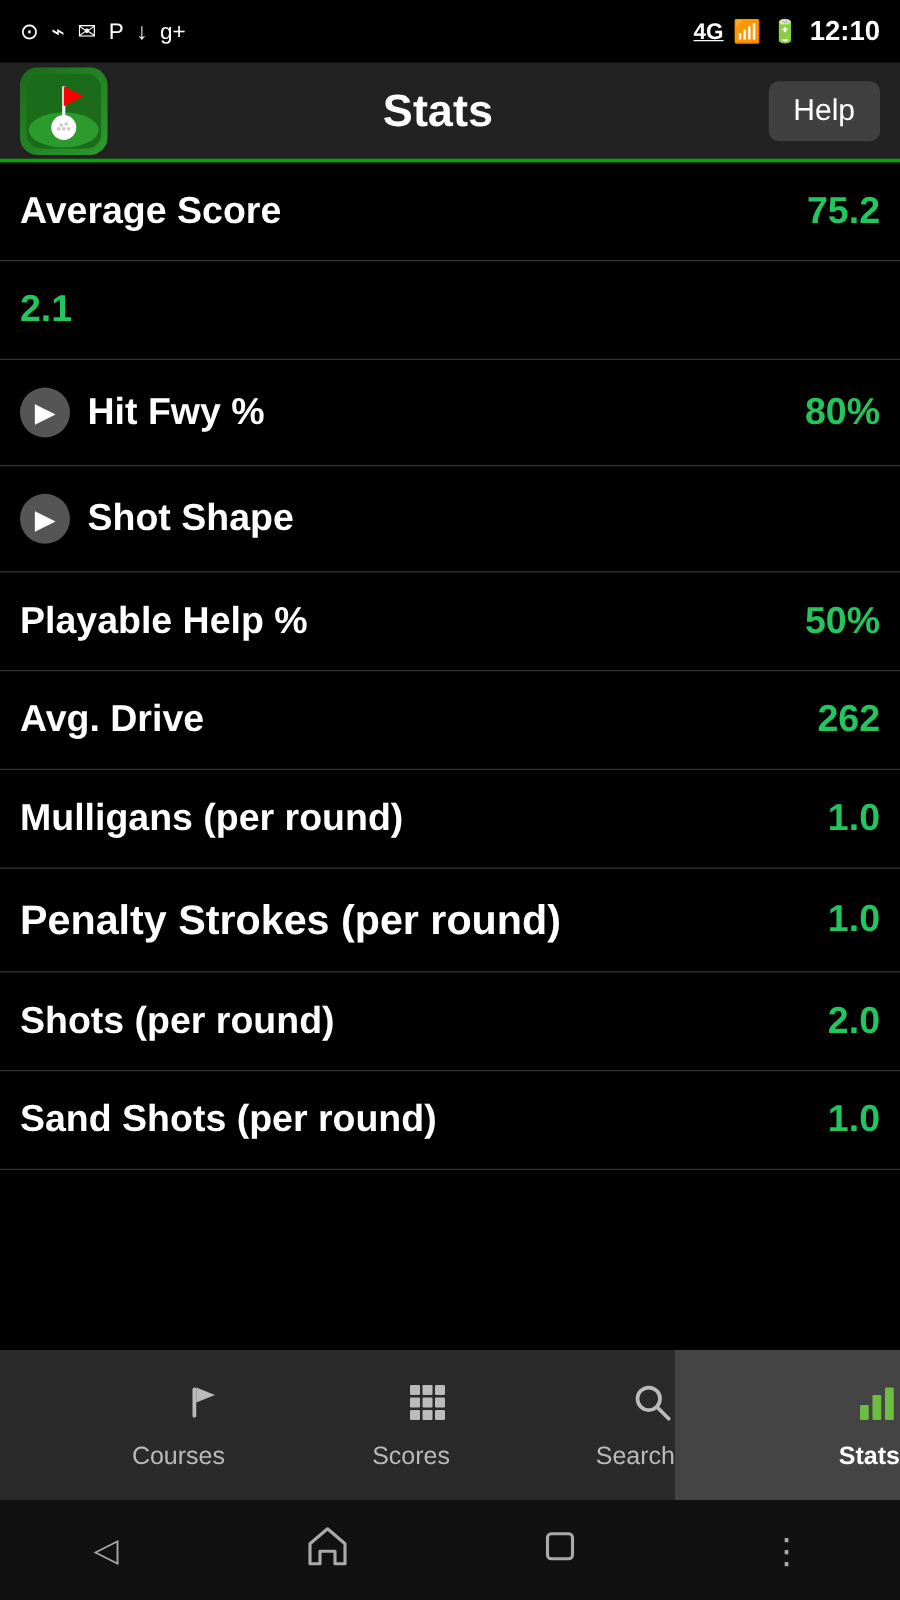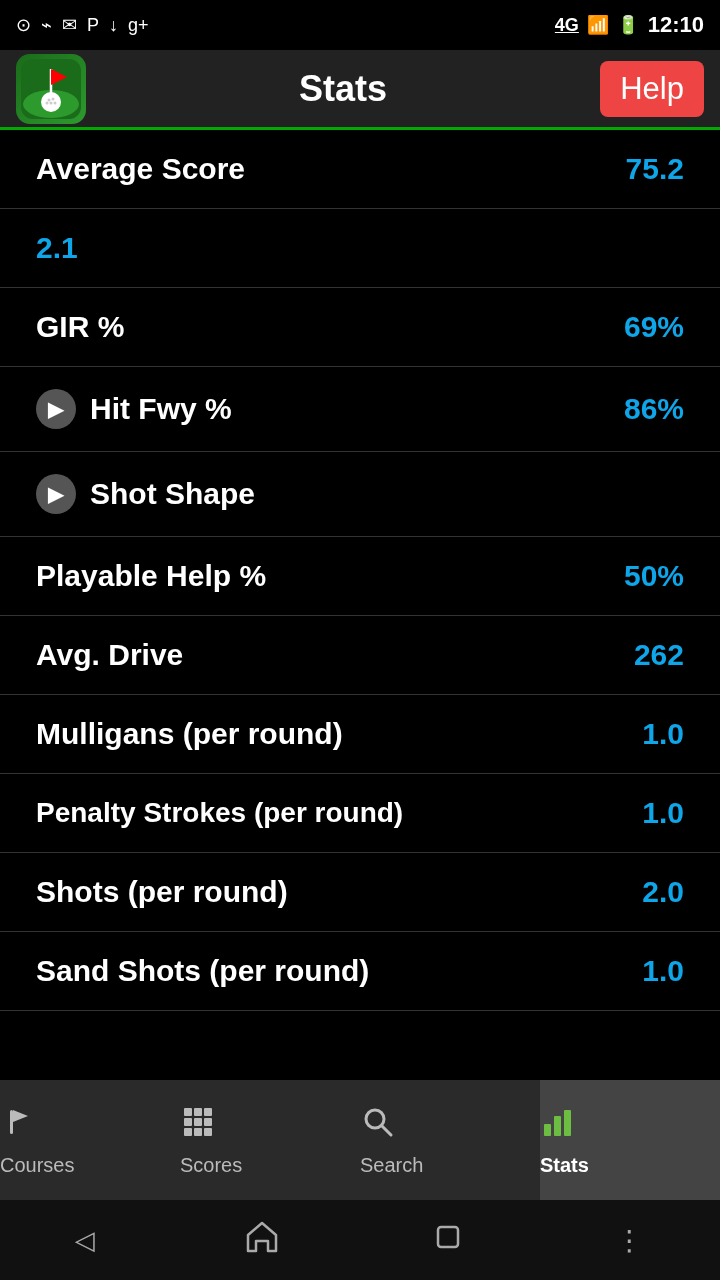--- a/index.html
+++ b/index.html
@@ -66,56 +66,56 @@
       position: relative;
     }
     .header-title {
       font-size: 36px;
       font-weight: bold;
       color: #fff;
       flex: 1;
       text-align: center;
     }
     .help-btn {
-      background: #ef4444;
+      background: #404040;
       color: #fff;
       border: none;
       border-radius: 8px;
       padding: 10px 20px;
-      font-size: 31px;
+      font-size: 24px;
       cursor: pointer;
     }
 
     
     .stats-list {
       width: 100%;
       background: #000;
       flex: 1;
     }
     .stat-row {
       width: 100%;
       border-bottom: 1px solid #333;
-      padding: 22px 36px;
+      padding: 22px 16px;
       display: flex;
       align-items: center;
       justify-content: space-between;
       min-height: 76px;
     }
     .stat-label {
       font-size: 30px;
       font-weight: bold;
       color: #fff;
       display: flex;
       align-items: center;
       gap: 14px;
     }
     .stat-value {
       font-size: 30px;
       font-weight: bold;
-      color: #0ea5e9;
+      color: #22c55e;
     }
     .chevron-icon {
       width: 40px;
       height: 40px;
       background: #555;
       border-radius: 50%;
       display: flex;
       align-items: center;
       justify-content: center;
       font-size: 20px;
@@ -131,21 +131,21 @@
       width: 100%;
       height: 120px;
       background: #2a2a2a;
       display: flex;
       align-items: stretch;
     }
     .nav-item {
       flex: 1;
       display: flex;
       flex-direction: column;
-      align-items: flex-start;
+      align-items: flex-end;
       justify-content: center;
       gap: 6px;
       cursor: pointer;
       background: #2a2a2a;
     }
     .nav-item.active {
       background: #444;
     }
     .nav-icon {
       font-size: 32px;
@@ -237,31 +237,27 @@
 
     <div class="stat-row">
       <span class="stat-label">Average Score</span>
       <span class="stat-value">75.2</span>
     </div>
 
     <div class="stat-row">
       <span class="stat-value">2.1</span>
     </div>
 
-    <div class="stat-row">
-      <span class="stat-label">GIR %</span>
-      <span class="stat-value">69%</span>
-    </div>
 
     <div class="stat-row" style="cursor:pointer;">
       <span class="stat-label">
         <span class="chevron-icon">▶</span>
         Hit Fwy %
       </span>
-      <span class="stat-value">86%</span>
+      <span class="stat-value">80%</span>
     </div>
 
     <div class="stat-row" style="cursor:pointer;">
       <span class="stat-label">
         <span class="chevron-icon">▶</span>
         Shot Shape
       </span>
       <span class="stat-value"></span>
     </div>
 
@@ -274,21 +270,21 @@
       <span class="stat-label">Avg. Drive</span>
       <span class="stat-value">262</span>
     </div>
 
     <div class="stat-row">
       <span class="stat-label">Mulligans (per round)</span>
       <span class="stat-value">1.0</span>
     </div>
 
     <div class="stat-row">
-      <span class="stat-label" style="font-size:28px;text-align:center;">Penalty Strokes (per round)</span>
+      <span class="stat-label" style="font-size:33px;text-align:center;">Penalty Strokes (per round)</span>
       <span class="stat-value">1.0</span>
     </div>
 
     <div class="stat-row">
       <span class="stat-label">Shots (per round)</span>
       <span class="stat-value">2.0</span>
     </div>
 
     <div class="stat-row">
       <span class="stat-label">Sand Shots (per round)</span>

